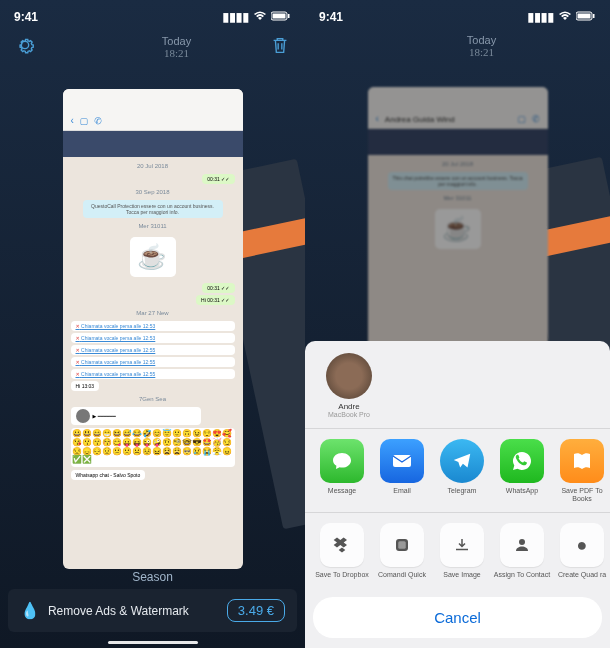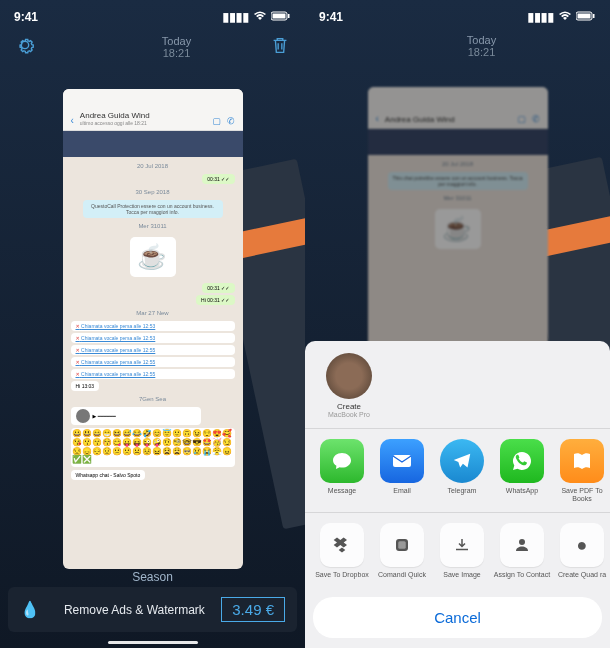--- a/index.html
+++ b/index.html
@@ -35,21 +35,21 @@
       align-items: center;
       padding: 4px 14px;
     }
     .gear-icon svg, .trash-icon svg { width: 22px; height: 22px; }
     .top-label {
       text-align: center;
       color: #8898ab;
       font-size: 11px;
       margin-left: 48px;
     }
-    .top-time { color: #7a8a9a; font-size: 11px; }
+    .top-time { color: #7a8a9a; font-size: 11px; font-family: Liberation Serif, serif; }
     .content-area {
       position: relative;
       height: 530px;
       display: flex;
       justify-content: center;
       align-items: center;
     }
     .chat-preview {
       background: #ece5dd;
       width: 180px;
@@ -191,27 +191,27 @@
       left: 8px;
       right: 8px;
       background: #1a2330;
       border-radius: 6px;
       padding: 10px 12px;
       display: flex;
       align-items: center;
       gap: 8px;
     }
     .bottom-bar .drop { color: #4aaae8; }
-    .bottom-bar .label { flex: 1; color: #e5e9ee; font-size: 12px; margin-left: 16px; }
+    .bottom-bar .label { flex: 1; color: #e5e9ee; font-size: 12px; }
     .price-btn {
       border: 1px solid #4aaae8;
       color: #4aaae8;
-      border-radius: 0;
+      border-radius: 8px;
       padding: 3px 10px;
-      font-size: 15px;
+      font-size: 13px;
     }
     .home-indicator {
       position: absolute;
       bottom: 4px;
       left: 50%;
       transform: translateX(-50%);
       width: 90px;
       height: 3px;
       background: #fff;
       border-radius: 3px;
@@ -339,24 +339,20 @@
 
   <div class="content-area">
     <div class="tilted-card">
       <div class="txt">los / M. Sounto</div>
       <div class="orange"></div>
     </div>
 
     <div class="chat-preview">
       <div class="chat-header">
         <span style="color:#3a8ad6;font-size:10px">‹</span>
-        <div class="chat-contact">
-          <div class="chat-contact-name">Andrea Guida Wind</div>
-          <div class="chat-contact-sub">ultimo accesso oggi alle 18:21</div>
-        </div>
         <div class="chat-icons">
           <span>▢</span>
           <span>✆</span>
         </div>
       </div>
       <div class="chat-body">
         <div style="background:#3a4a6a;height:26px;margin:-4px -4px 4px"></div>
         <div class="date-label">20 Jul 2018</div>
         <div class="msg-out">00:31 ✓✓</div>
         <div class="date-label">30 Sep 2018</div>
@@ -450,21 +446,21 @@
         <div class="date-label">Mer 31011</div>
         <div class="cup-emoji">☕</div>
       </div>
     </div>
   </div>
 
   <div class="share-sheet">
     <div class="airdrop-row">
       <div class="airdrop-person">
         <div class="airdrop-avatar"></div>
-        <div class="airdrop-name">Create</div>
+        <div class="airdrop-name">Andre</div>
         <div class="airdrop-device">MacBook Pro</div>
       </div>
     </div>
     <div class="app-row">
       <div class="app-item">
         <div class="app-icon ic-message">
           <svg width="24" height="24" viewBox="0 0 24 24">
               <path fill="#fff" d="M12 4C7 4 3 7.2 3 11.2c0 2.3 1.3 4.3 3.4 5.6L6 20l3.6-1.7c.8.2 1.6.3 2.4.3 5 0 9-3.2 9-7.2S17 4 12 4z"></path>
             </svg>
         </div>

